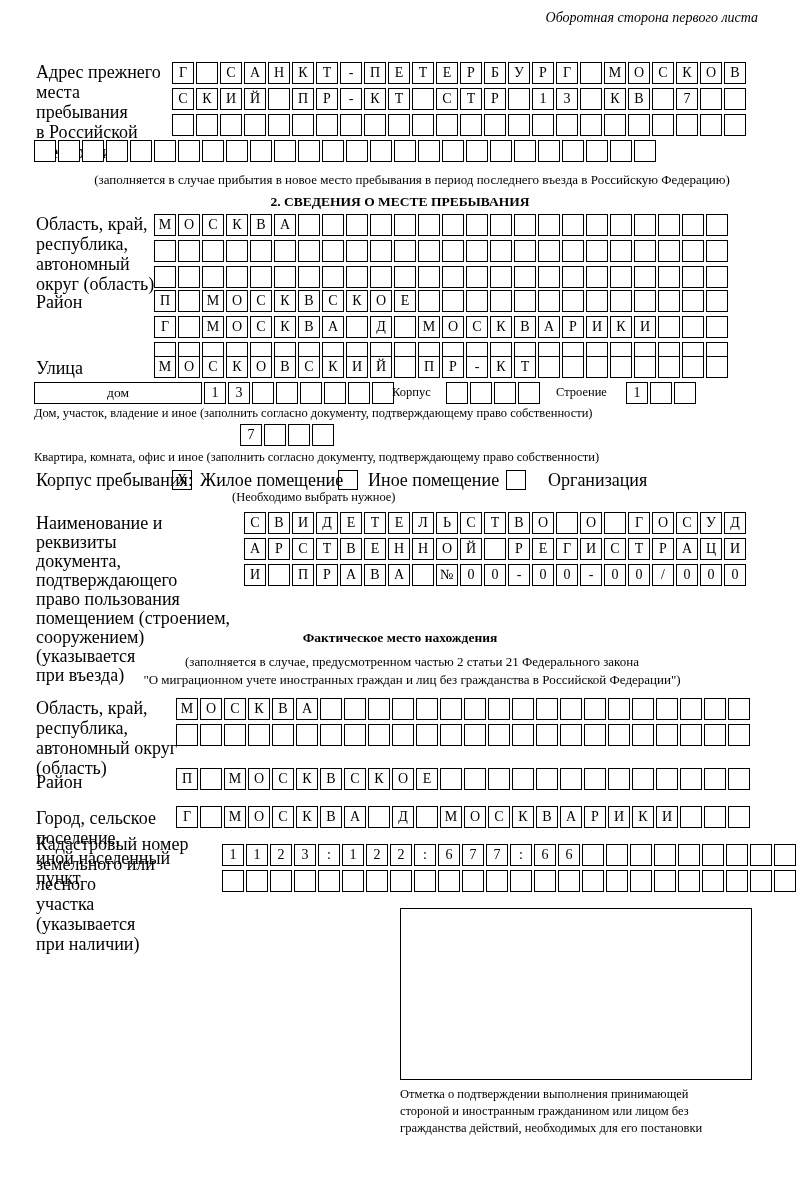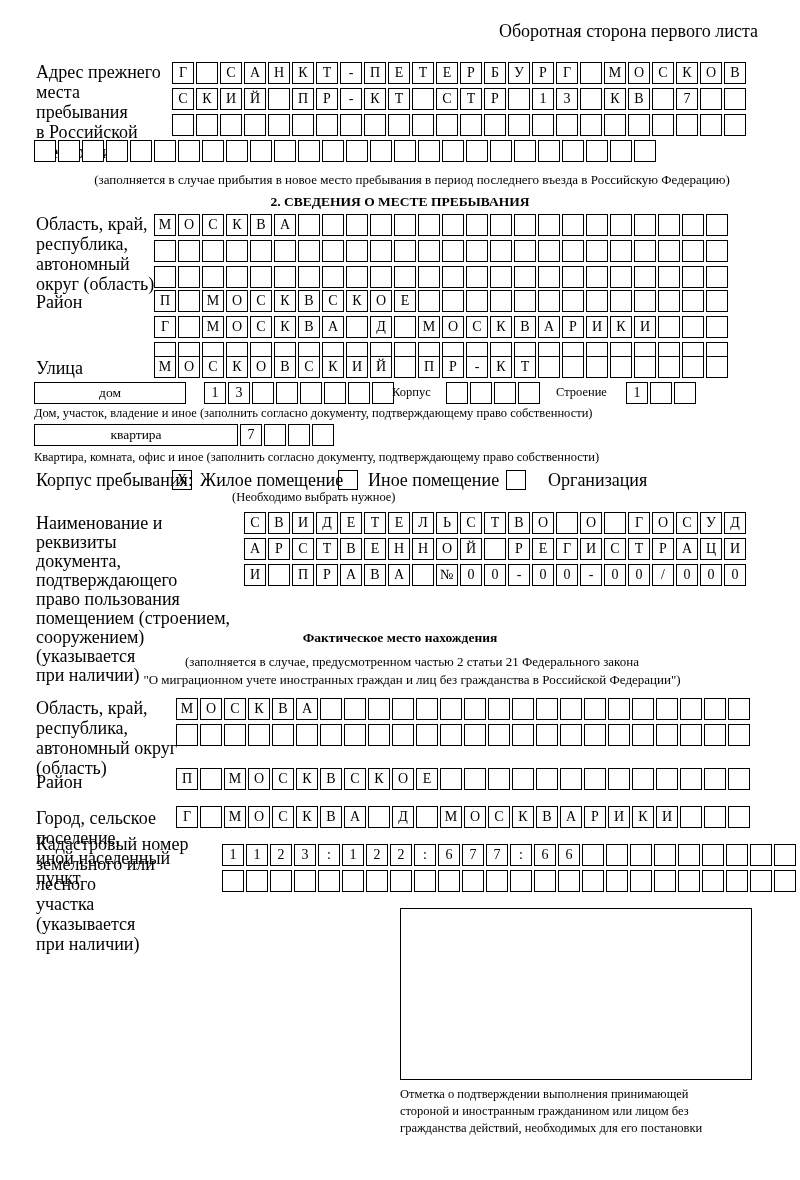--- a/index.html
+++ b/index.html
@@ -17,22 +17,23 @@
     overflow: hidden;
   }
   .page {
     position: relative;
     width: 800px;
     height: 1180px;
   }
   .hdr-right {
     position: absolute;
     right: 42px;
-    top: 21px;
-    font-size: 18px;
+    top: 10px;
+    font-size: 14px;
+    font-style: italic;
   }
   .lbl {
     position: absolute;
     font-size: 18px;
     line-height: 20px;
     white-space: pre-line;
   }
   .italic-note {
     position: absolute;
     font-size: 13px;
@@ -412,21 +413,21 @@
       <div class="cell"></div>
       <div class="cell"></div>
       <div class="cell"></div>
       <div class="cell"></div>
       <div class="cell"></div>
       <div class="cell"></div>
       <div class="cell"></div>
       <div class="cell"></div>
     </div>
 
-  <div class="wide-box" style="left:34px; top:382px; width:152px;">дом</div>
+  <div class="wide-box" style="left:34px; top:382px; width:168px;">дом</div>
   <div class="row" id="s2-house" style="left:204px; top:382px;">
       <div class="cell">1</div>
       <div class="cell">3</div>
       <div class="cell"></div>
       <div class="cell"></div>
       <div class="cell"></div>
       <div class="cell"></div>
       <div class="cell"></div>
       <div class="cell"></div>
     </div>
@@ -439,21 +440,20 @@
     </div>
   <div class="small-lbl" style="left:556px; top:385px;">Строение</div>
   <div class="row" id="s2-stroenie" style="left:626px; top:382px;">
       <div class="cell">1</div>
       <div class="cell"></div>
       <div class="cell"></div>
     </div>
 
   <div class="small-lbl" style="left:34px; top:406px;">Дом, участок, владение и иное (заполнить согласно документу, подтверждающему право собственности)</div>
 
-  <div class="wide-box" style="left:34px; top:424px; width:204px;">квартира</div>
   <div class="row" id="s2-flat" style="left:240px; top:424px;">
       <div class="cell">7</div>
       <div class="cell"></div>
       <div class="cell"></div>
       <div class="cell"></div>
     </div>
   <div class="small-lbl" style="left:34px; top:450px;">Квартира, комната, офис и иное (заполнить согласно документу, подтверждающему право собственности)</div>
 
   <div class="lbl" style="left:36px; top:470px;">Корпус пребывания:</div>
   <div class="chk" style="position:absolute; left:172px; top:470px;">X</div>
@@ -462,21 +462,21 @@
   <div class="lbl" style="left:368px; top:470px;">Иное помещение</div>
   <div class="chk" style="position:absolute; left:506px; top:470px;"></div>
   <div class="lbl" style="left:548px; top:470px;">Организация</div>
   <div class="small-lbl" style="left:232px; top:490px;">(Необходимо выбрать нужное)</div>
 
   <div class="lbl" style="left:36px; top:514px; width:210px; line-height:19px;">Наименование и реквизиты
 документа, подтверждающего
 право пользования
 помещением (строением,
 сооружением) (указывается
-при наличии)</div>
+при въезда)</div>
   <div class="row" id="s2-doc1" style="left:244px; top:512px;">
       <div class="cell">С</div>
       <div class="cell">В</div>
       <div class="cell">И</div>
       <div class="cell">Д</div>
       <div class="cell">Е</div>
       <div class="cell">Т</div>
       <div class="cell">Е</div>
       <div class="cell">Л</div>
       <div class="cell">Ь</div>

